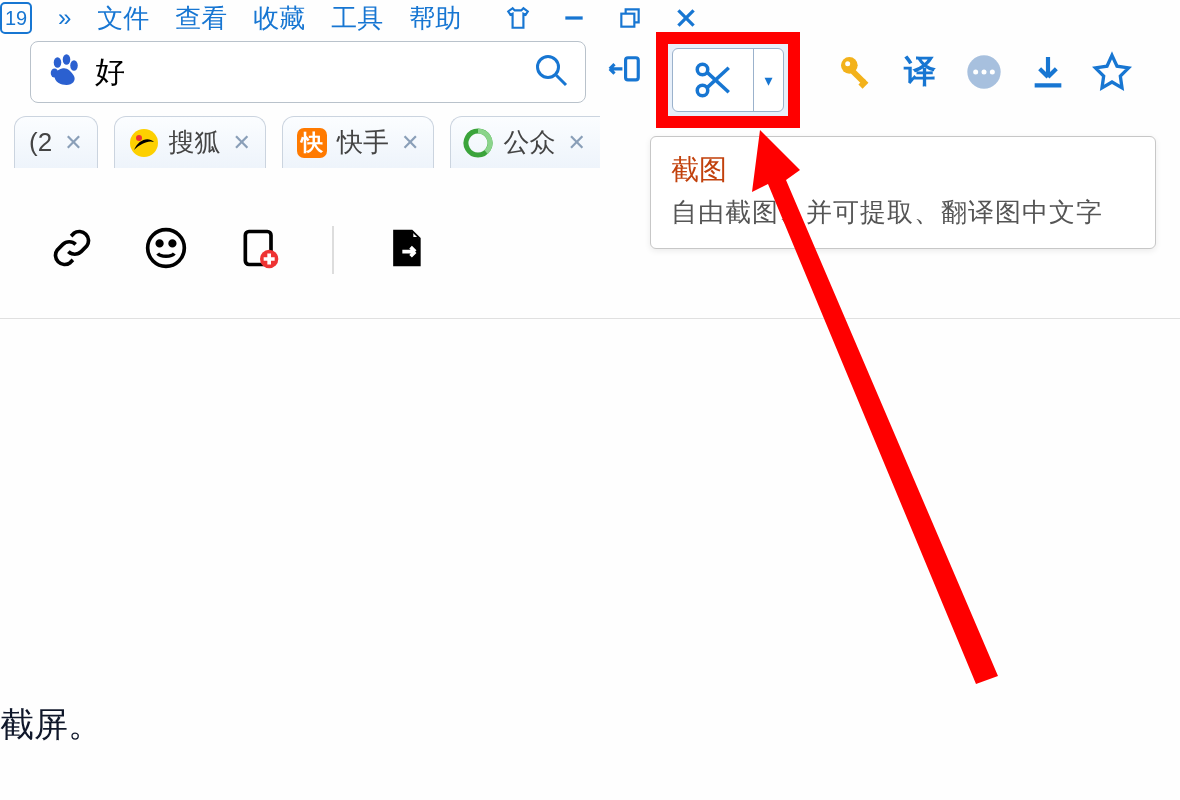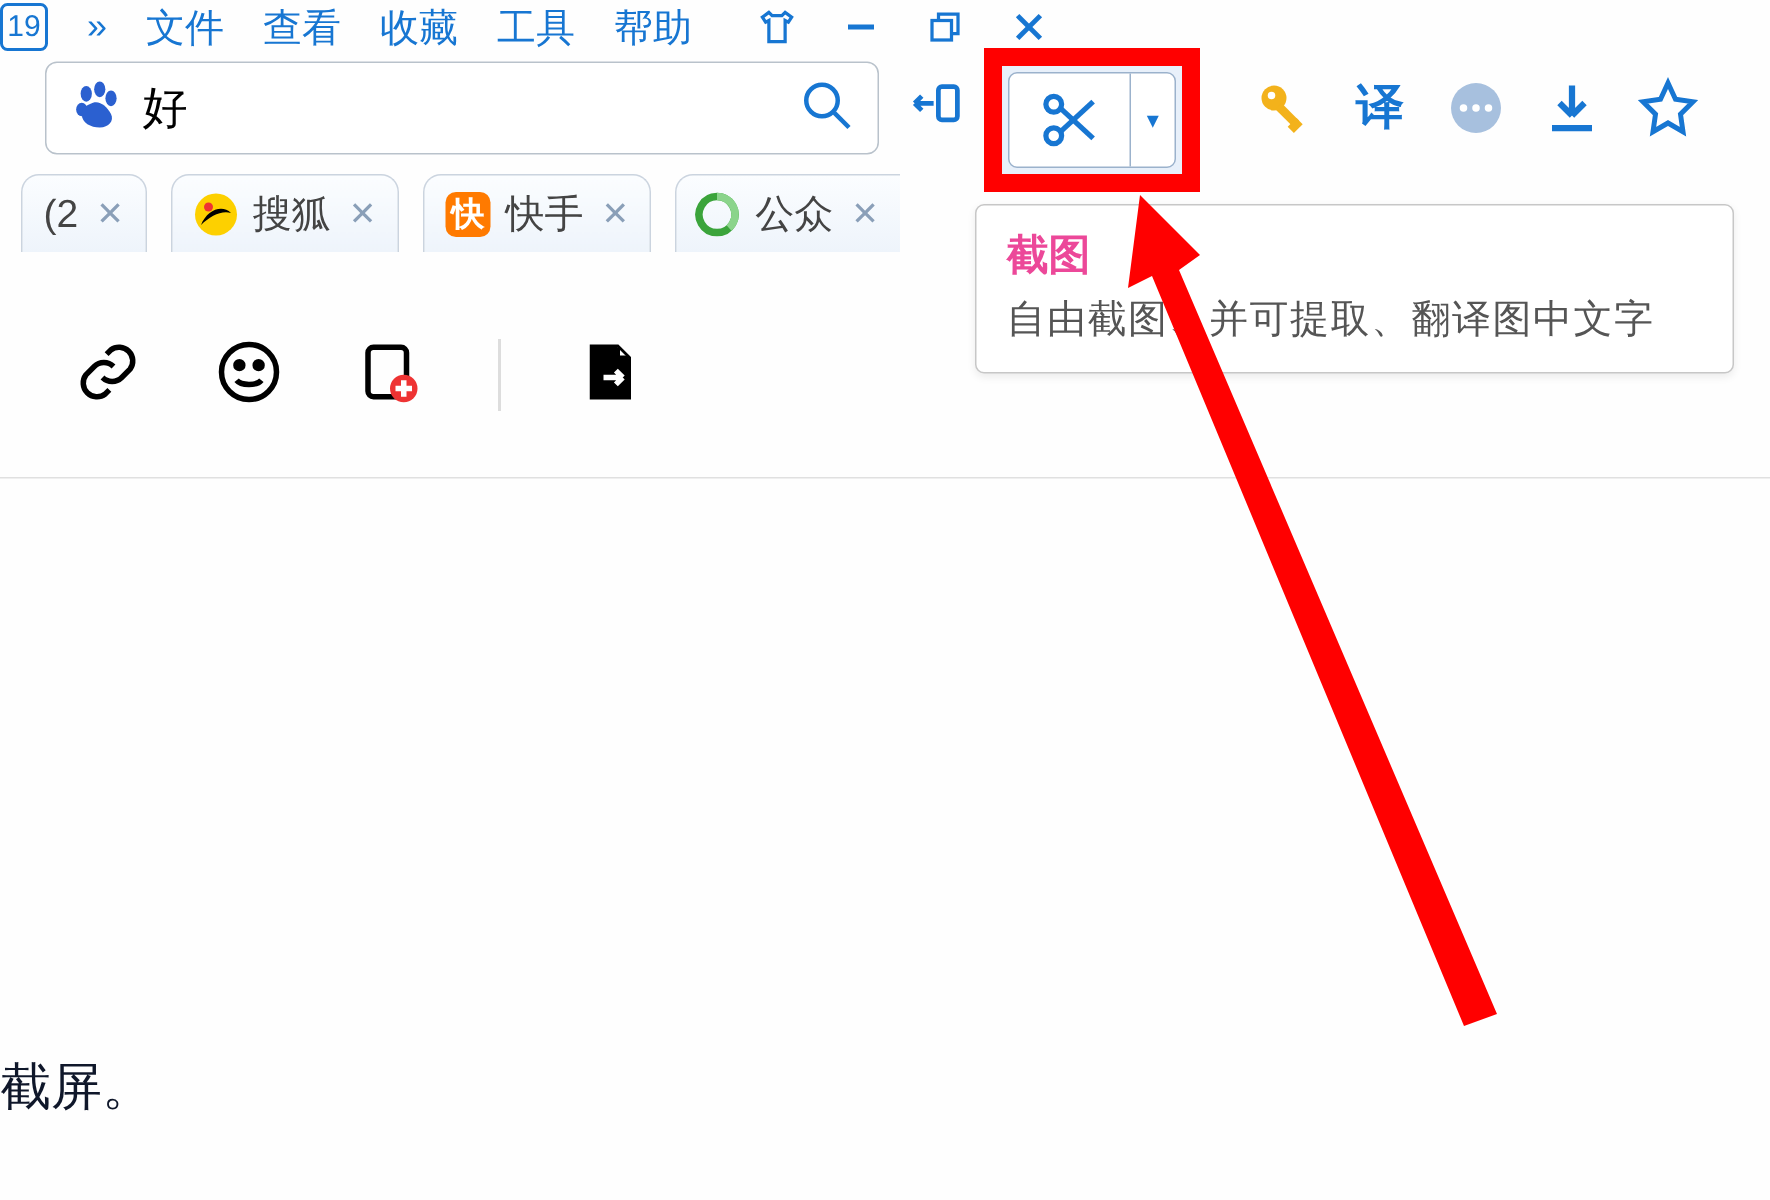--- a/index.html
+++ b/index.html
@@ -48,21 +48,21 @@
   display:flex; align-items:center; padding:0 14px 0 14px; gap:10px; font-size:26px; color:#444;
 }
 .tab .x { color:#8a9fb8; font-size:22px; margin-left:2px; }
 .tab .ico { width:30px; height:30px; border-radius:6px; display:flex; align-items:center; justify-content:center; }
 
 .tooltip {
   position:absolute; left:650px; top:136px;
   width:506px; background:#fff; border:1px solid #c7c7c7; border-radius:6px;
   padding:14px 20px 18px 20px; box-shadow:0 2px 6px rgba(0,0,0,0.08);
 }
-.tooltip .tt-title { font-size:28px; font-weight:700; color:#ec4899; margin-bottom:6px;}
+.tooltip .tt-title { font-size:28px; font-weight:400; color:#c2410c; margin-bottom:6px;}
 .tooltip .tt-desc { font-size:26px; color:#555; letter-spacing:1px;}
 
 .contentbar {
   display:flex; align-items:center; height:100px; padding-left:50px; gap:50px;
   margin-top:32px;
 }
 .contentbar .sep { width:2px; height:48px; background:#ddd; }
 .contentbar svg { width:44px; height:44px; }
 
 .hr { height:1px; background:#e0e0e0; margin-top:18px; }

